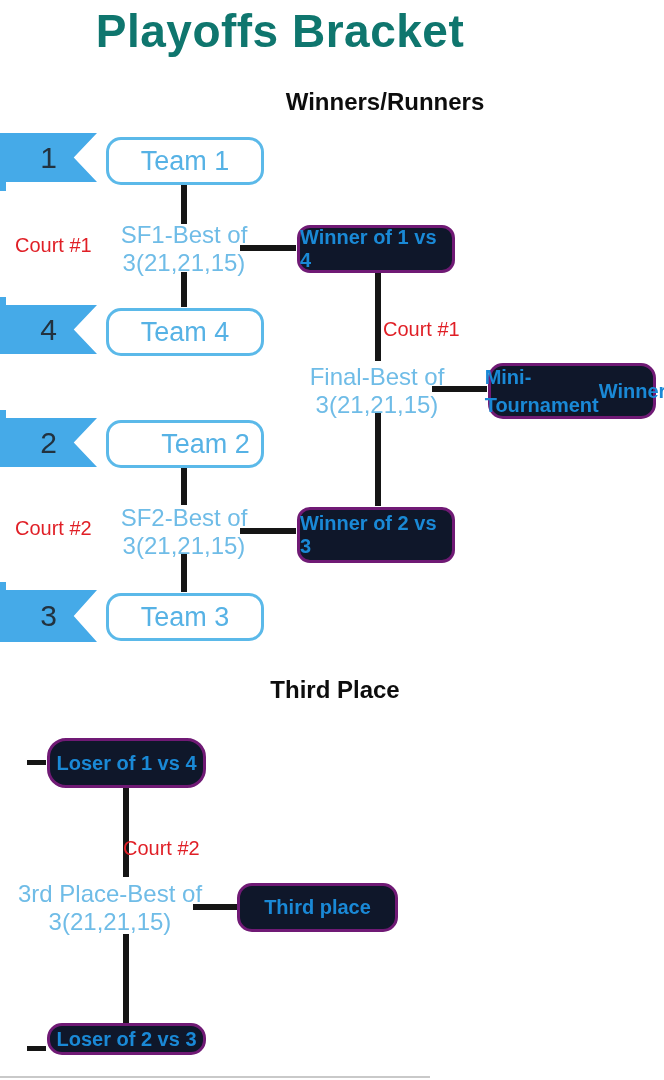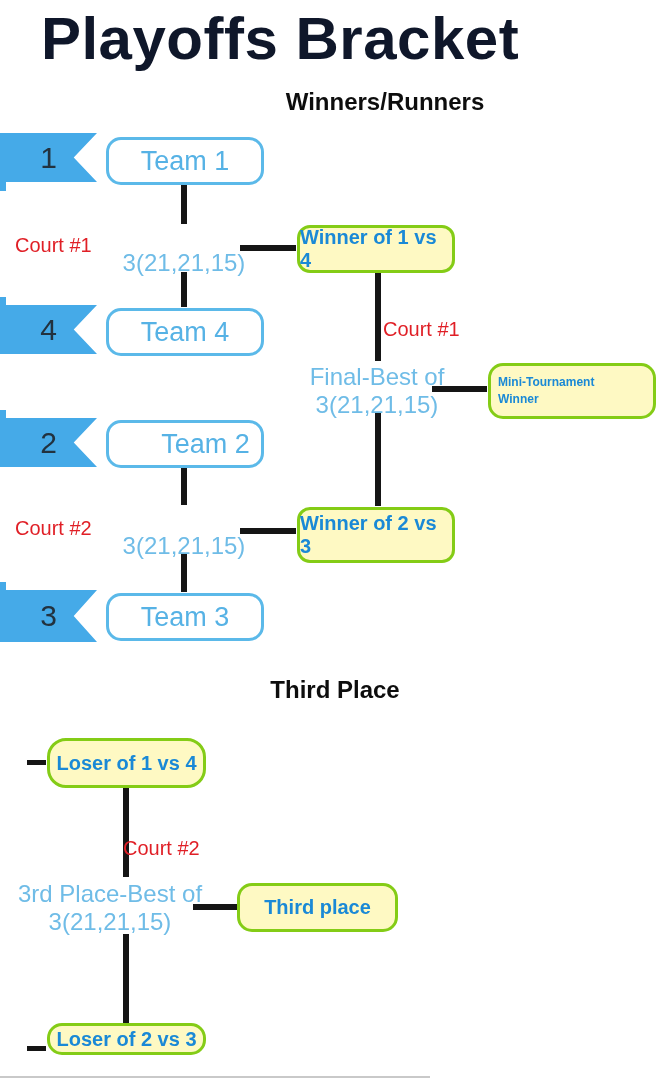--- a/index.html
+++ b/index.html
@@ -2,46 +2,46 @@
 <html><head>
 <meta charset="utf-8">
 <style>
   html,body{margin:0;padding:0;background:#ffffff;}
   #stage{
     position:relative;width:664px;height:1080px;background:#ffffff;
     overflow:hidden;font-family:"Liberation Sans", sans-serif;
   }
   .abs{position:absolute;}
   .title{
-    font-size:60px;font-weight:600;color:#0f172a;text-align:center;
+    font-size:46px;font-weight:600;color:#0f766e;text-align:center;
     letter-spacing:0.5px;
   }
   .heading{font-size:24px;font-weight:bold;color:#0d0d0d;text-align:center;}
   .seed-banner{
     background:#45aae8;height:49px;width:97px;left:0;
     clip-path:polygon(0 0,100% 0,76% 50%,100% 100%,0 100%);
   }
   .seed-fold{background:#45aae8;width:6px;height:46px;left:0;}
   .seed-num{
     width:97px;text-align:center;font-size:30px;font-weight:500;color:#22323f;
     line-height:49px;
   }
   .tbox{
     box-sizing:border-box;width:158px;height:48px;background:#ffffff;
     border:3px solid #5bb9e9;border-radius:15px;
     display:flex;align-items:center;justify-content:center;
     font-size:27px;color:#56b2e5;
   }
   .bbox{
-    box-sizing:border-box;background:#fef9c3;border:3px solid #84cc16;
+    box-sizing:border-box;background:#0f172a;border:3px solid #701a75;
     border-radius:13px;display:flex;align-items:center;justify-content:center;
     font-size:20px;font-weight:bold;color:#1a89d6;
   }
-  .bbox.multiline{flex-direction:column;align-items:flex-start;justify-content:center;
-    padding-left:7px;font-size:12px;line-height:1.4;border-radius:15px;}
+  .bbox.multiline{flex-direction:row;align-items:center;justify-content:center;
+    padding-left:7px;font-size:20px;line-height:1.4;border-radius:15px;}
   .match-lbl{
     text-align:center;font-size:24px;color:#6fbce7;line-height:1.15;
   }
   .court{font-size:20px;font-weight:normal;color:#e01f26;text-align:left;width:110px;}
   .vline{width:6px;background:#151515;}
   .hline{height:6px;background:#151515;}
   .edge-line{height:2px;background:#c9c9c9;}
 </style>
 </head>
 <body>
@@ -58,21 +58,21 @@
 
   <div class="abs tbox" style="left:106px;top:137px;">
     <span>Team 1</span>
   </div>
 
   <div class="abs vline" style="left:181px;top:185px;height:39px;"></div>
 
   <div class="abs court" style="left:15px;top:234px;">Court #1</div>
 
   <div class="abs match-lbl" style="left:94px;top:221px;width:180px;">
-    <br>
+    <span>SF1-Best of</span><br>
     <span>3(21,21,15)</span>
   </div>
 
   <div class="abs hline" style="left:240px;top:245px;width:56px;"></div>
 
   <div class="abs vline" style="left:181px;top:272px;height:35px;"></div>
 
   <div class="abs bbox" style="left:297px;top:225px;width:158px;height:48px;">
     <span>Winner of 1 vs 4</span>
   </div>
@@ -109,21 +109,21 @@
 
   <div class="abs tbox" style="left:106px;top:420px;padding-left:41px;">
     <span>Team 2</span>
   </div>
 
   <div class="abs vline" style="left:181px;top:468px;height:37px;"></div>
 
   <div class="abs court" style="left:15px;top:517px;">Court #2</div>
 
   <div class="abs match-lbl" style="left:94px;top:504px;width:180px;">
-    <br>
+    <span>SF2-Best of</span><br>
     <span>3(21,21,15)</span>
   </div>
 
   <div class="abs hline" style="left:240px;top:528px;width:56px;"></div>
 
   <div class="abs vline" style="left:181px;top:554px;height:38px;"></div>
 
   <div class="abs bbox" style="left:297px;top:507px;width:158px;height:56px;">
     <span>Winner of 2 vs 3</span>
   </div>

